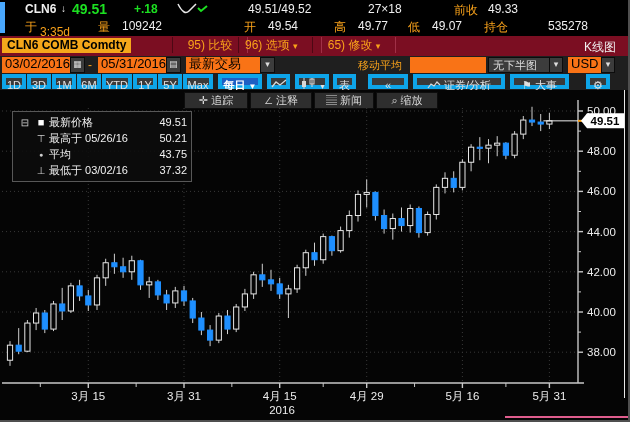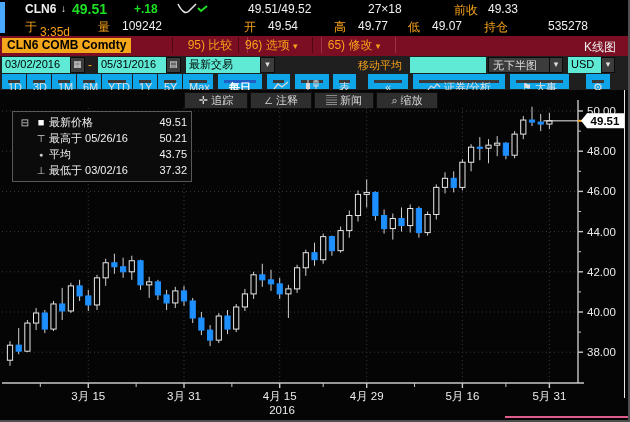--- a/index.html
+++ b/index.html
@@ -15,30 +15,30 @@
   #row1{top:0;} #row2{top:18px;}
   #tabmarker{position:absolute;left:0;top:2px;width:5px;height:31px;background:#4aa8fd;}
   
   #redbar{position:absolute;left:0;top:36px;width:630px;height:20px;background:#7b0e22;}
   .redbtn{position:absolute;top:1px;height:16px;line-height:16px;padding:0 6px;color:#f9a21a;
           border-left:1px solid #4d0814;border-right:1px solid #a03047;cursor:default;}
   #securitybox{position:absolute;left:2px;top:2px;height:15px;line-height:15px;background:#f5a71b;
                color:#000;padding:0 5px;font-weight:bold;}
   
   #row4{position:absolute;left:0;top:56px;width:630px;height:17px;background:#1f1f1f;}
-  .field{position:absolute;top:1px;height:26px;line-height:14px;background:#5eead4;color:#000;
-         padding:0 3px;font-size:11px;}
+  .field{position:absolute;top:1px;height:26px;line-height:14px;background:#f97316;color:#000;
+         padding:0 3px;font-size:13px;}
   .iconbtn4{position:absolute;top:1px;height:14px;line-height:13px;background:#3c3c3c;color:#ddd;
             font-size:9px;text-align:center;border:1px solid #0c0c0c;}
   .darksel{position:absolute;top:1px;height:14px;line-height:14px;background:#3c3c3c;color:#ddd;
            padding:0 4px;font-size:11px;border:1px solid #0c0c0c;}
   
   #row5{position:absolute;left:0;top:73px;width:630px;height:18px;background:#1f1f1f;}
   .tbtn{position:absolute;top:1px;height:15px;line-height:15px;background:#3a3a3a;color:#e0e0e0;
-        text-align:center;font-size:11px;border:6px solid #0ea5e9;box-sizing:border-box;cursor:default;}
+        text-align:center;font-size:11px;border:4px solid #0ea5e9;box-sizing:border-box;cursor:default;}
   .bluebtn{background:#1d5fc4;color:#fff;font-weight:bold;}
   
   #chartwrap{position:absolute;left:0;top:90px;width:630px;height:332px;background:#050505;}
   .cbtn{position:absolute;top:2px;height:15px;line-height:15px;background:#2e2e2e;color:#d8d8d8;
         text-align:center;font-size:11px;border:1px solid #0d0d0d;}
   #legend{position:absolute;left:12px;top:21px;width:170px;background:rgba(12,12,12,0.88);
           border:1px solid #585858;font-size:11px;padding:2px 4px 3px 4px;z-index:5;}
   .lrow{display:flex;align-items:center;height:16px;}
   .licon{width:16px;color:#cfcfcf;font-size:10px;text-align:center;flex:0 0 16px;}
   .llabel{flex:1;color:#f2f2f2;}

